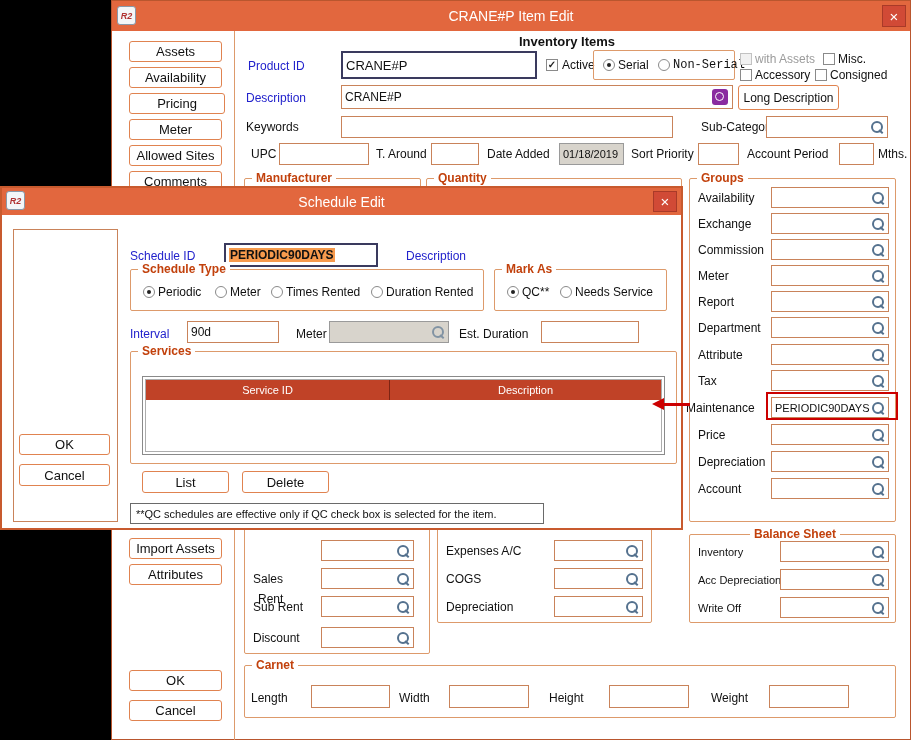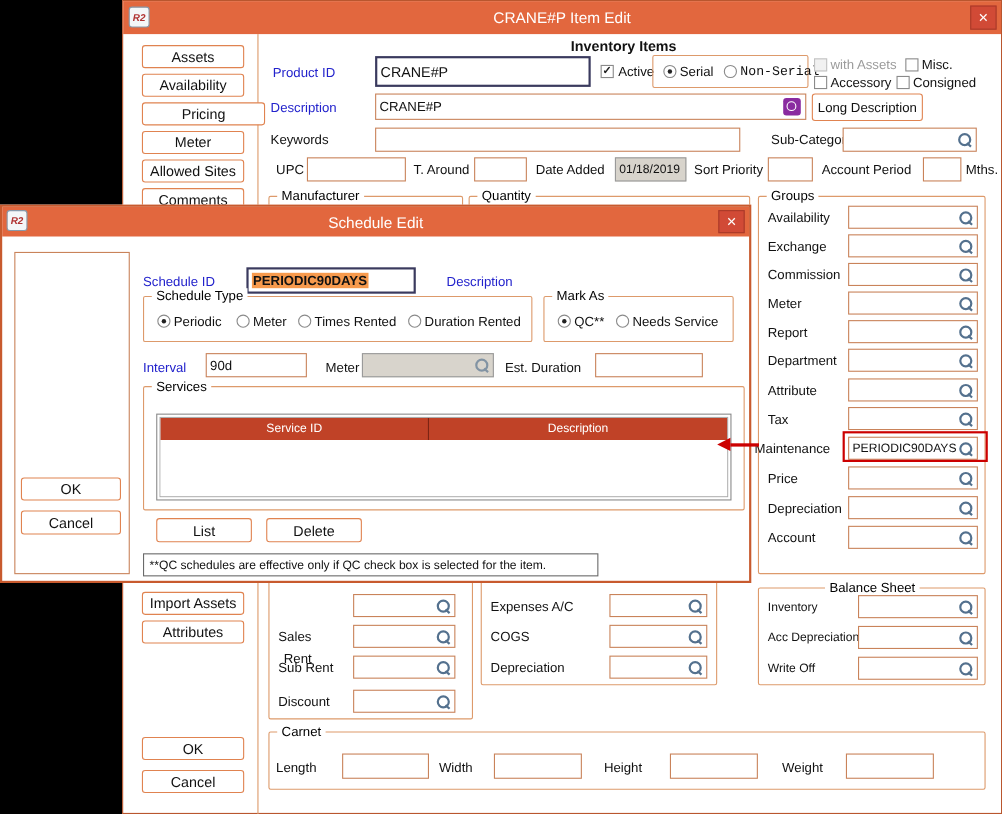--- a/index.html
+++ b/index.html
@@ -18,21 +18,21 @@
 .lbl{position:absolute;font-size:12px;color:#111;white-space:nowrap;}
 .blue{color:#2222CC;}
 .grayt{color:#9B9B9B;}
 .bold{font-weight:bold;}
 .inp{position:absolute;background:#fff;border:1px solid #C9835A;display:flex;align-items:center;padding:0 3px;font-size:12px;color:#111;overflow:hidden;}
 .inp .val{white-space:nowrap;}
 .inp .mag{margin-left:auto;}
 .inp.focus{border:2px solid #3A3A5E;}
 .inp.ro{background:#D8D4CC;border-color:#9a9a9a;}
 .gbox{position:absolute;border:1px solid #DD9A6B;border-radius:2px;}
-.gbl{position:absolute;top:-8px;left:7px;background:#fff;padding:0 4px;font-size:12px;font-weight:normal;color:#000000;white-space:nowrap;}
+.gbl{position:absolute;top:-8px;left:7px;background:#fff;padding:0 4px;font-size:12px;font-weight:bold;color:#c2410c;white-space:nowrap;}
 .chk{position:absolute;width:12px;height:12px;border:1px solid #8a8a8a;background:#fff;font-size:10px;line-height:10px;text-align:center;color:#222;}
 .chk.on::before{content:"✓";font-weight:bold;}
 .chk.dis{border-color:#c2c2c2;background:#f1f1f1;}
 .rad{position:absolute;width:12px;height:12px;border-radius:50%;border:1px solid #8a8a8a;background:#fff;}
 .rad.sel::before{content:"";position:absolute;left:3px;top:3px;width:4px;height:4px;border-radius:50%;background:#222;}
 .mag{width:14px;height:14px;position:relative;flex:none;}
 .mag::before{content:"";position:absolute;left:1px;top:1px;width:8px;height:8px;border:2px solid #54718E;border-radius:50%;}
 .mag::after{content:"";position:absolute;left:9px;top:9px;width:5px;height:2px;background:#54718E;transform:rotate(42deg);transform-origin:0 50%;}
 .vline{position:absolute;width:1px;background:#DD9A6B;}
 .hl{background:#F79A4D;font-weight:bold;padding:0 1px;}
@@ -59,21 +59,21 @@
     <div class="titlebar">
       <span class="wtitle">CRANE#P Item Edit</span>
     </div>
     <div class="appicon" style="left:5px;top:5px;">R2</div>
     <div class="closebtn" style="right:4px;top:4px;width:24px;height:22px;">×</div>
 
     <div class="vline" style="left:122px;top:30px;height:710px;"></div>
 
     <div class="btn" style="left:17px;top:40px;width:93px;height:21px;">Assets</div>
     <div class="btn" style="left:17px;top:66px;width:93px;height:21px;">Availability</div>
-    <div class="btn" style="left:17px;top:92px;width:112px;height:21px;">Pricing</div>
+    <div class="btn" style="left:17px;top:92px;width:96px;height:21px;">Pricing</div>
     <div class="btn" style="left:17px;top:118px;width:93px;height:21px;">Meter</div>
     <div class="btn" style="left:17px;top:144px;width:93px;height:21px;">Allowed Sites</div>
     <div class="btn" style="left:17px;top:170px;width:93px;height:21px;">Comments</div>
     <div class="btn" style="left:17px;top:537px;width:93px;height:21px;">Import Assets</div>
     <div class="btn" style="left:17px;top:563px;width:93px;height:21px;">Attributes</div>
     <div class="btn" style="left:17px;top:669px;width:93px;height:21px;">OK</div>
     <div class="btn" style="left:17px;top:699px;width:93px;height:21px;">Cancel</div>
 
     <div class="lbl bold" style="left:240px;top:33px;width:430px;text-align:center;font-size:13px;">Inventory Items</div>
 

